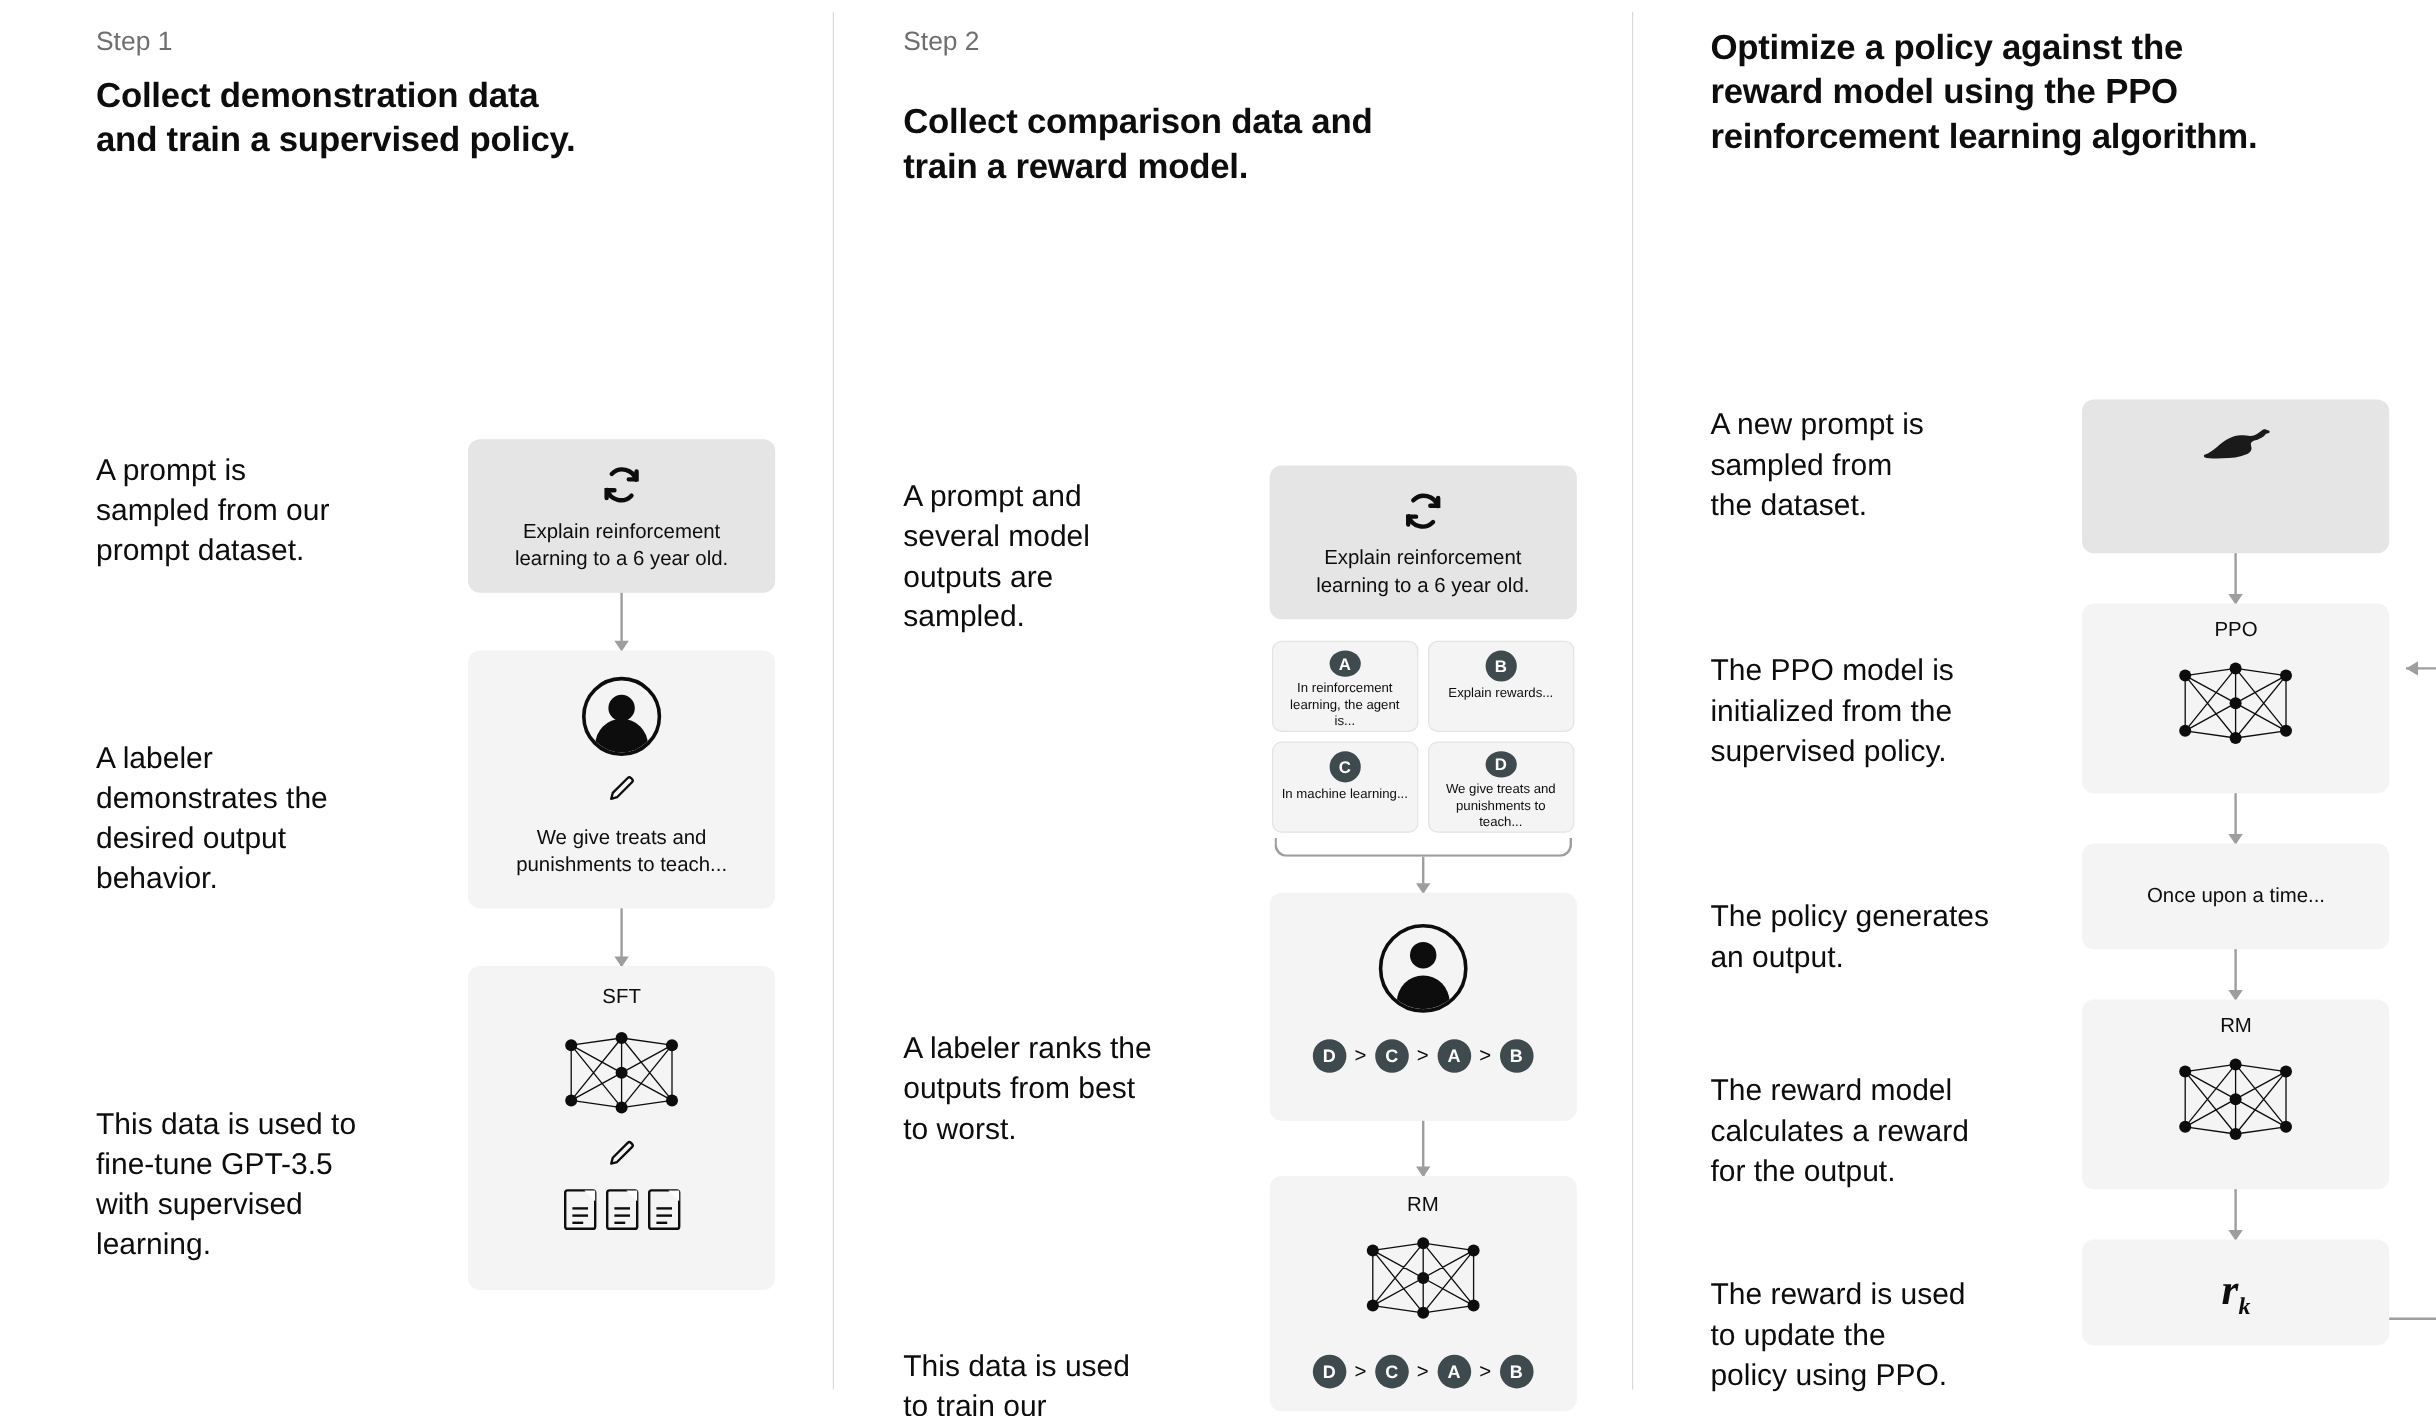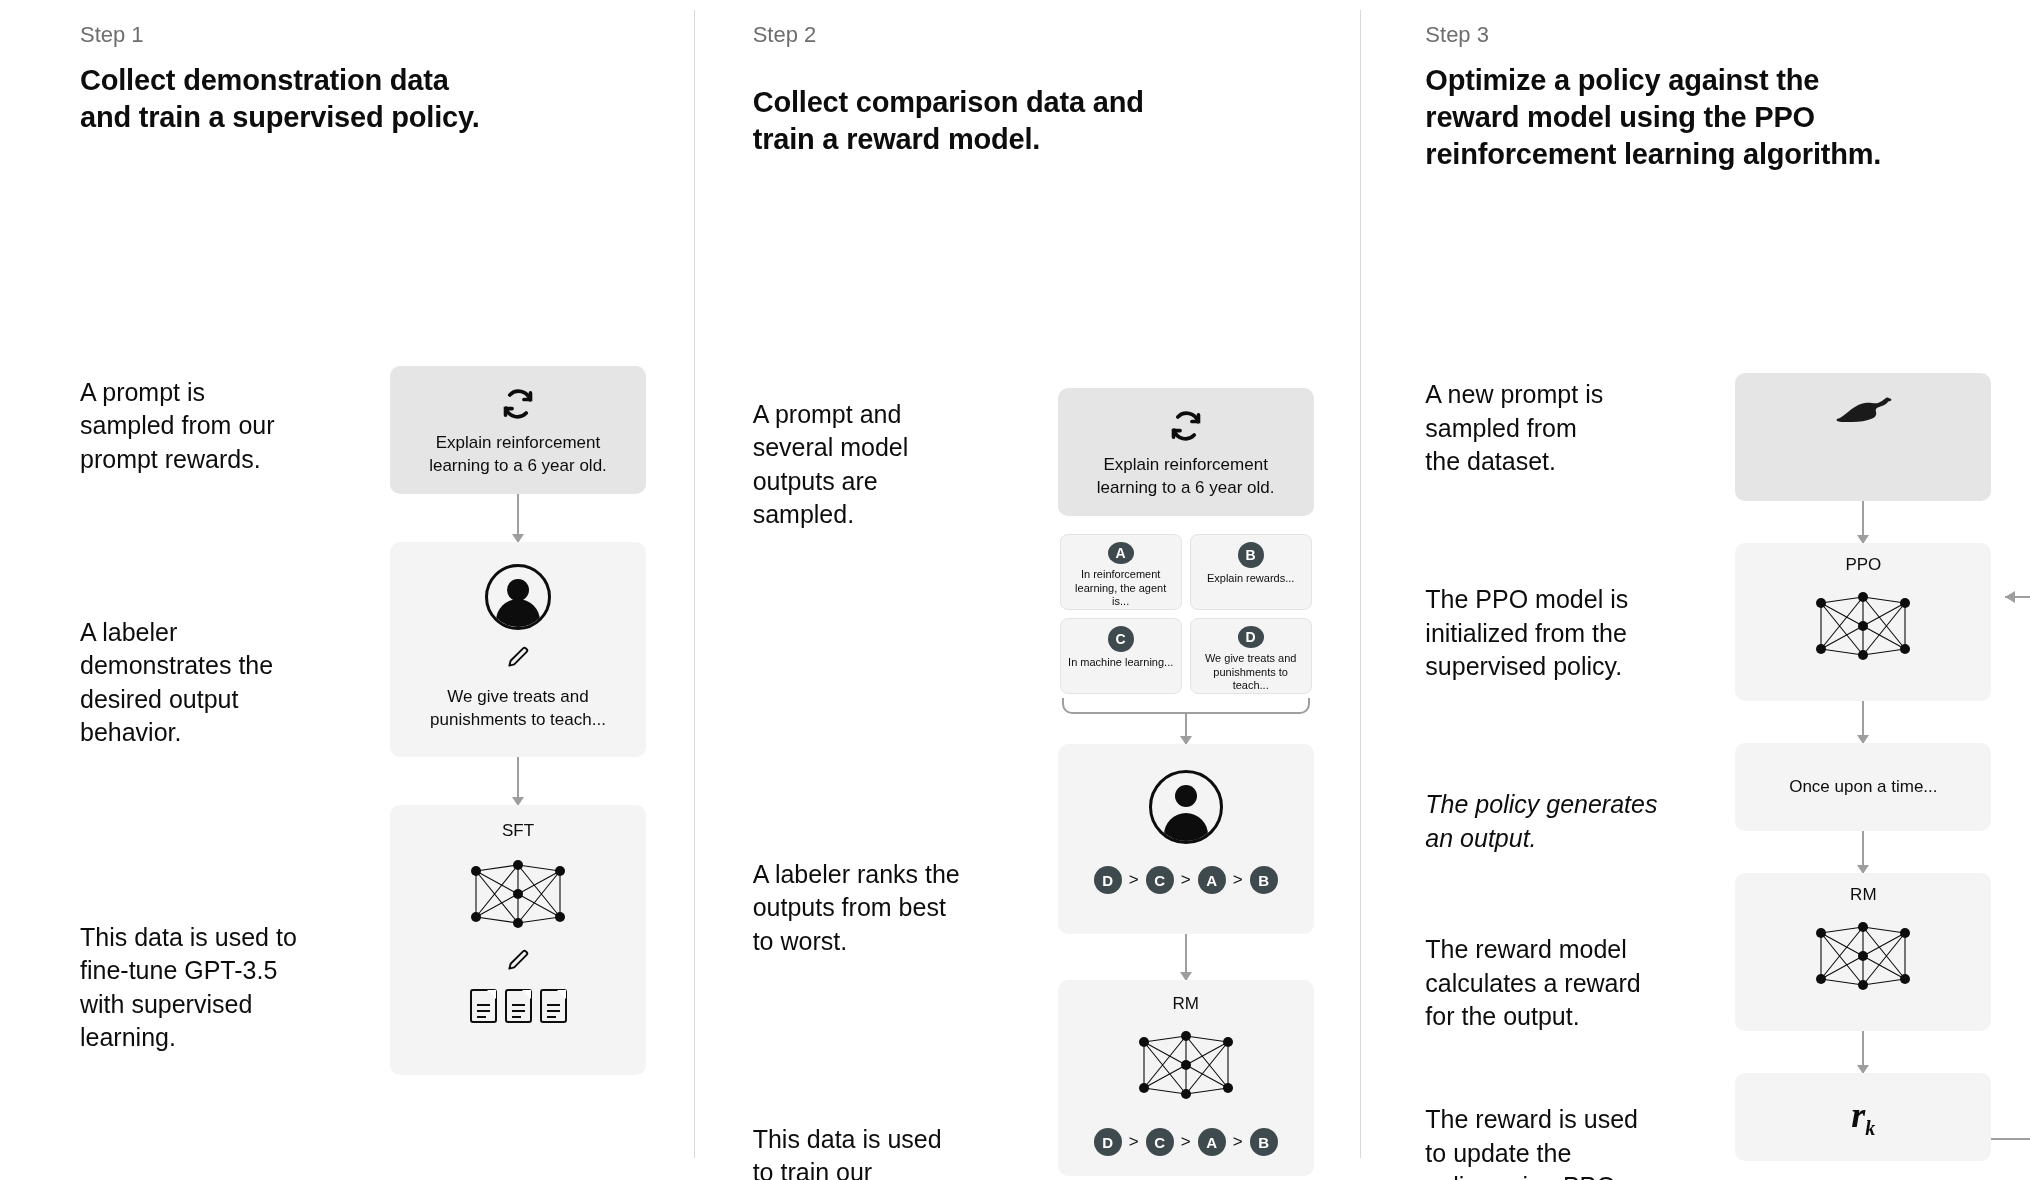--- a/index.html
+++ b/index.html
@@ -224,21 +224,21 @@
   <div class="divider d2"></div>
 
   <div class="col">
     <div class="step-label">Step 1</div>
     <div class="step-title" style="white-space: pre-line;">Collect demonstration data
 and train a supervised policy.</div>
 
     <div class="body">
       <div class="desc" style="top: 180px; left: 0; white-space: pre-line;">A prompt is
 sampled from our
-prompt rewards.</div>
+prompt dataset.</div>
       <div class="desc" style="top: 420px; left: 0; white-space: pre-line;">A labeler
 demonstrates the
 desired output
 behavior.</div>
       <div class="desc" style="top: 725px; left: 0; white-space: pre-line;">This data is used to
 fine-tune GPT-3.5
 with supervised
 learning.</div>
 
       <div class="flow" style="top: 170px; left: 310px; width: 256px;">
@@ -423,33 +423,32 @@
             <span class="gt">&gt;</span>
             <span class="rank-badge">B</span>
           </div>
         </div>
 
       </div>
     </div>
   </div>
 
   <div class="col">
-    <div class="step-label">Step 3</div>
     <div class="step-title" style="white-space: pre-line;">Optimize a policy against the
 reward model using the PPO
 reinforcement learning algorithm.</div>
 
     <div class="body">
       <div class="desc" style="top: 145px; left: 0; white-space: pre-line;">A new prompt is
 sampled from
 the dataset.</div>
       <div class="desc" style="top: 350px; left: 0; white-space: pre-line;">The PPO model is
 initialized from the
 supervised policy.</div>
-      <div class="desc" style="top: 555px; left: 0; white-space: pre-line; font-style: italic;">The policy generates
+      <div class="desc" style="top: 555px; left: 0; white-space: pre-line;">The policy generates
 an output.</div>
       <div class="desc" style="top: 700px; left: 0; white-space: pre-line;">The reward model
 calculates a reward
 for the output.</div>
       <div class="desc" style="top: 870px; left: 0; white-space: pre-line;">The reward is used
 to update the
 policy using PPO.</div>
 
       <div class="flow" style="top: 140px; left: 310px; width: 256px;">
 

